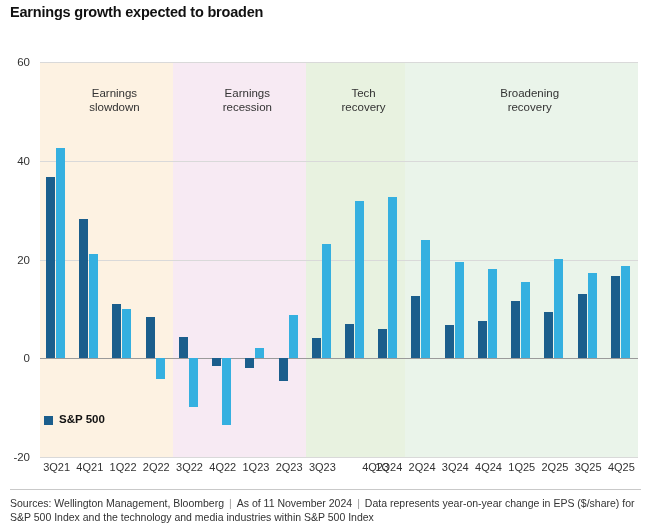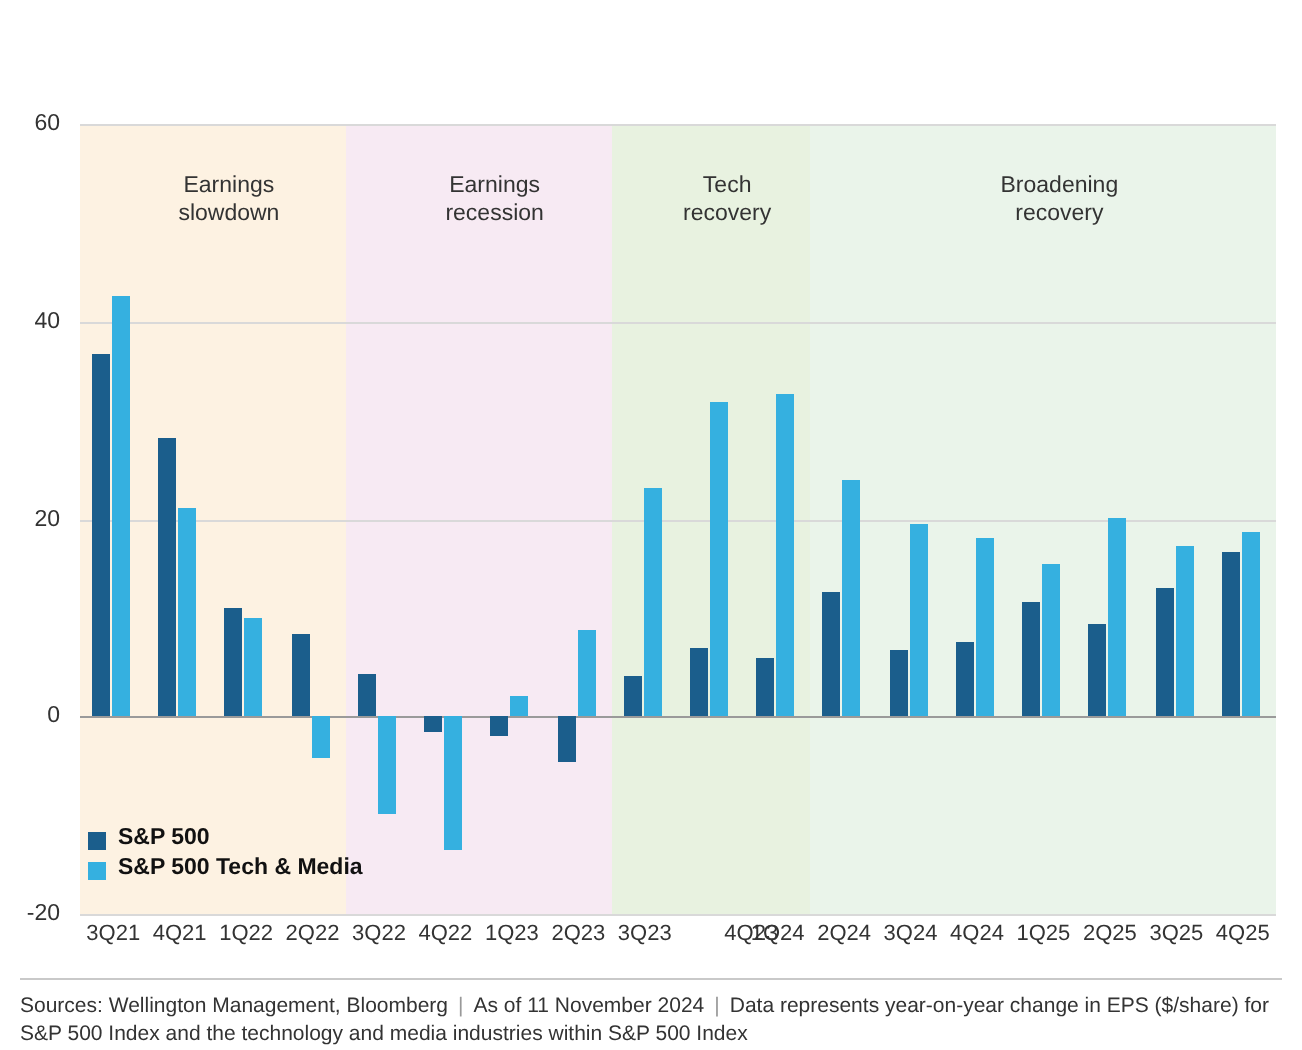--- a/index.html
+++ b/index.html
@@ -79,20 +79,21 @@
     border-top:1px solid #c9c9c9;padding-top:6px;
     font-size:10.5px;color:#333;line-height:14px;
   }
   .sep{padding:0 5px;color:#999;}
 </style>
 </head>
 <body>
 
 <div class="page">
 
+  <div class="title">Earnings growth expected to broaden</div>
 
   <div class="ylabels">
       <div class="ylab" style="top: 395px; left: 0px;">-20</div>
       <div class="ylab" style="top: 296.25px; left: 0px;">0</div>
       <div class="ylab" style="top: 197.5px; left: 0px;">20</div>
       <div class="ylab" style="top: 98.75px; left: 0px;">40</div>
       <div class="ylab" style="top: 0px; left: 0px;">60</div>
     </div>
 
   <div class="plot">
@@ -212,24 +213,20 @@
       <div class="xlab" style="left: 514.944px;">2Q25</div>
       <div class="xlab" style="left: 548.167px;">3Q25</div>
       <div class="xlab" style="left: 581.389px;">4Q25</div>
     </div>
 
   <div class="legend">
     <div class="legend-row">
       <span class="swatch" style="background: rgb(27, 94, 140);"></span>
       <span class="legend-label">S&amp;P 500</span>
     </div>
-    <div class="legend-row">
-      <span class="swatch" style="background: rgb(53, 176, 224);"></span>
-      <span class="legend-label">S&amp;P 500 Tech &amp; Media</span>
-    </div>
   </div>
 
 
   <div class="footer">
     <span>Sources: Wellington Management, Bloomberg</span><span class="sep">|</span><span>As of 11 November 2024</span><span class="sep">|</span><span>Data represents year-on-year change in EPS ($/share) for S&amp;P 500 Index and the technology and media industries within S&amp;P 500 Index</span>
   </div>
 
 </div>
 
 </body></html>

